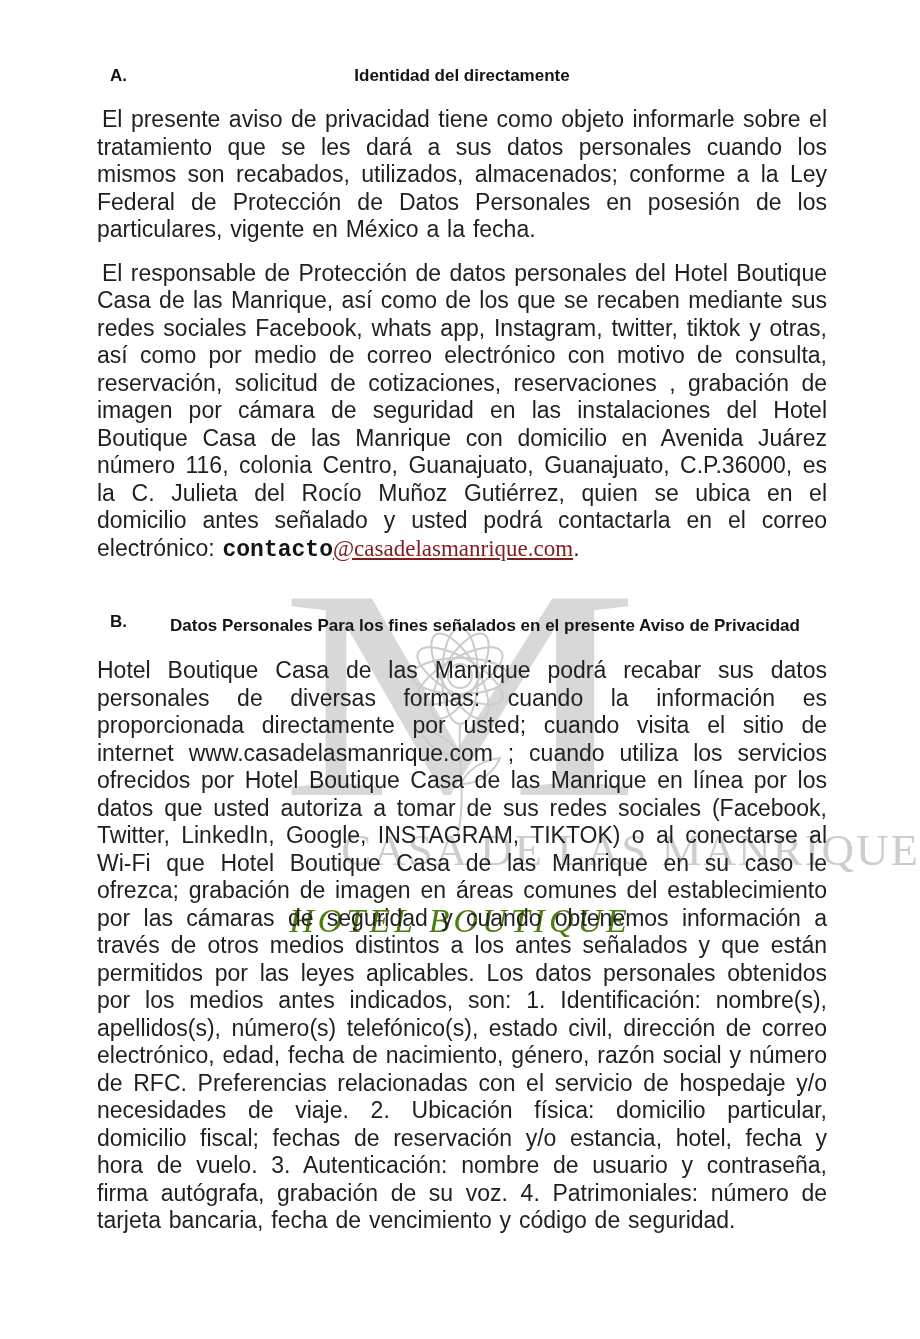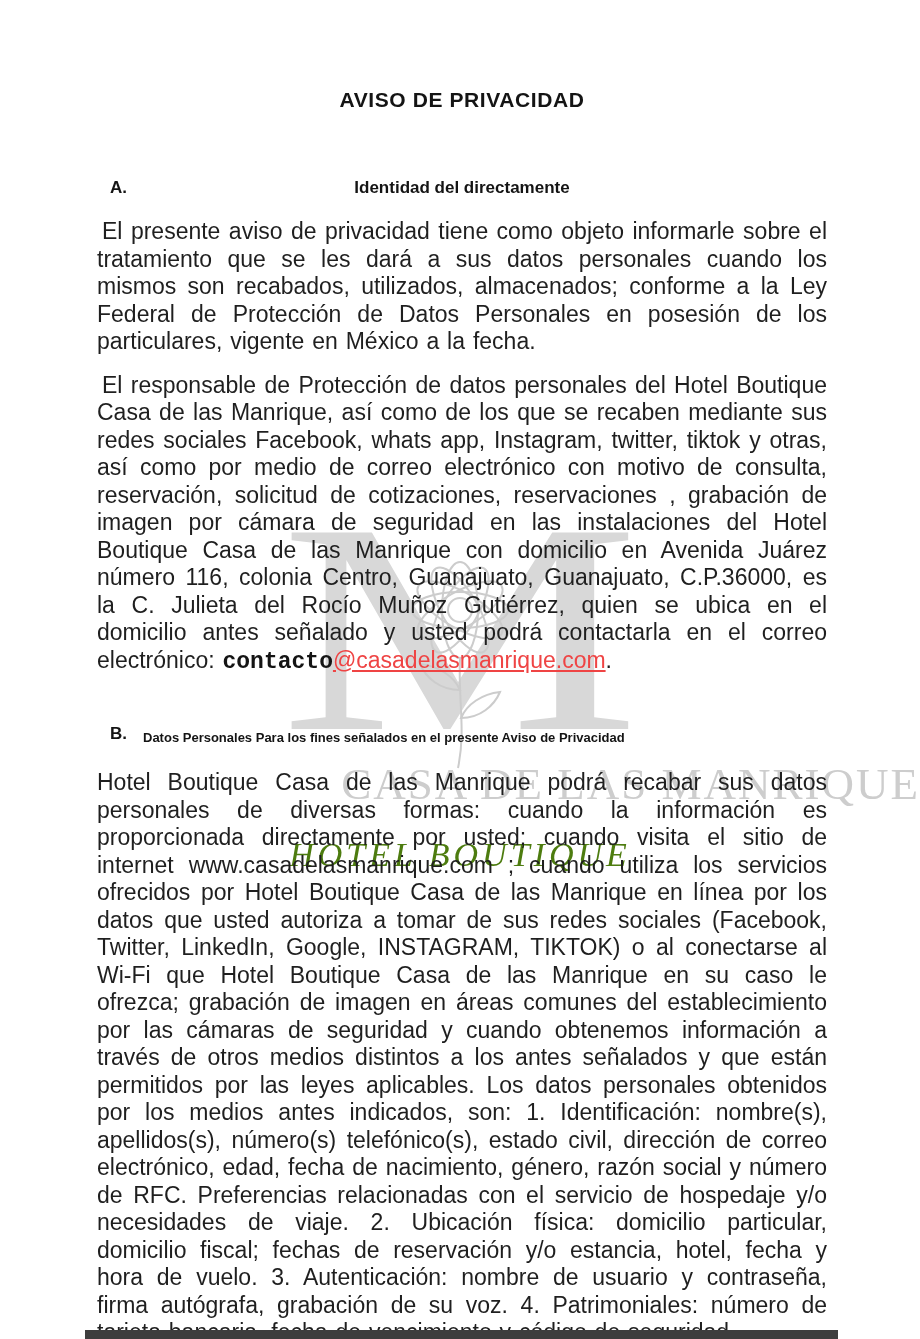--- a/index.html
+++ b/index.html
@@ -44,30 +44,30 @@
   }
   .sec-heading{position:relative;margin-top:66px;min-height:24px;}
   .sec-heading .sec-label{
     position:absolute;left:13px;top:0;
     font-weight:bold;font-size:17px;color:#141414;
   }
   .sec-heading.center-full .sec-title{
     display:block;text-align:center;font-weight:bold;font-size:17px;color:#141414;
   }
   .sec-heading.center-indent .sec-title{
-    display:block;margin-left:46px;text-align:left;
-    font-weight:bold;font-size:13px;line-height:27px;color:#141414;
+    display:block;margin-left:46px;text-align:center;
+    font-weight:bold;font-size:17px;line-height:27px;color:#141414;
   }
   p.body{
     text-align:justify;font-size:23px;line-height:27.5px;
     margin:16px 0 0;color:#1f1f1f;text-indent:5px;word-spacing:1.5px;
   }
   p.body.sec-b-para{margin-top:18px;text-indent:0;}
   .gap-b{margin-top:48px;}
-  a.email-link{color:#ef4444;text-decoration:underline;cursor:pointer;}
+  a.email-link{color:#7f1d1d;text-decoration:underline;cursor:pointer;font-family:Liberation Serif, serif;}
   b.email-bold{color:#141414;font-family:Liberation Mono, monospace;}
 
   
   .bottom-bar{
     position:absolute;left:85px;top:1330px;width:753px;height:9px;
     background:#3e3e3e;z-index:2;
   }
 </style>
 </head>
 <body>
@@ -89,21 +89,20 @@
         <path d="M130 150 C 110 150, 96 138, 90 124 C 108 126, 124 136, 130 150 Z"></path>
         <path d="M131 178 C 150 178, 164 166, 170 152 C 152 154, 137 164, 131 178 Z"></path>
       </g>
     </svg>
     <div class="wm-line1">CASA DE LAS MANRIQUE</div>
     <div class="wm-line2">HOTEL BOUTIQUE</div>
   </div>
 
   <div class="content">
 
-    <h1 class="doc-title">AVISO DE PRIVACIDAD</h1>
 
     <div class="sec-heading center-full">
       <span class="sec-label">A.</span>
       <span class="sec-title">Identidad del directamente</span>
     </div>
 
     <p class="body"> El presente aviso de privacidad tiene como objeto informarle sobre el tratamiento que se les dará a sus datos personales cuando los mismos son recabados, utilizados, almacenados; conforme a la Ley Federal de Protección de Datos Personales en posesión de los particulares, vigente en México a la fecha.</p>
 
     <p class="body"><span> El responsable de Protección de datos personales del Hotel Boutique Casa de las Manrique, así como de los que se recaben mediante sus redes sociales Facebook, whats app, Instagram, twitter, tiktok y otras, así como por medio de correo electrónico con motivo de consulta, reservación, solicitud de cotizaciones, reservaciones , grabación de imagen por cámara de seguridad en las instalaciones del Hotel Boutique Casa de las Manrique con domicilio en Avenida Juárez número 116, colonia Centro, Guanajuato, Guanajuato, C.P.36000, es la C. Julieta del Rocío Muñoz Gutiérrez, quien se ubica en el domicilio antes señalado  y  usted podrá contactarla en el correo electrónico: </span><b class="email-bold">contacto</b><a class="email-link">@casadelasmanrique.com</a><span>.</span></p>
 

